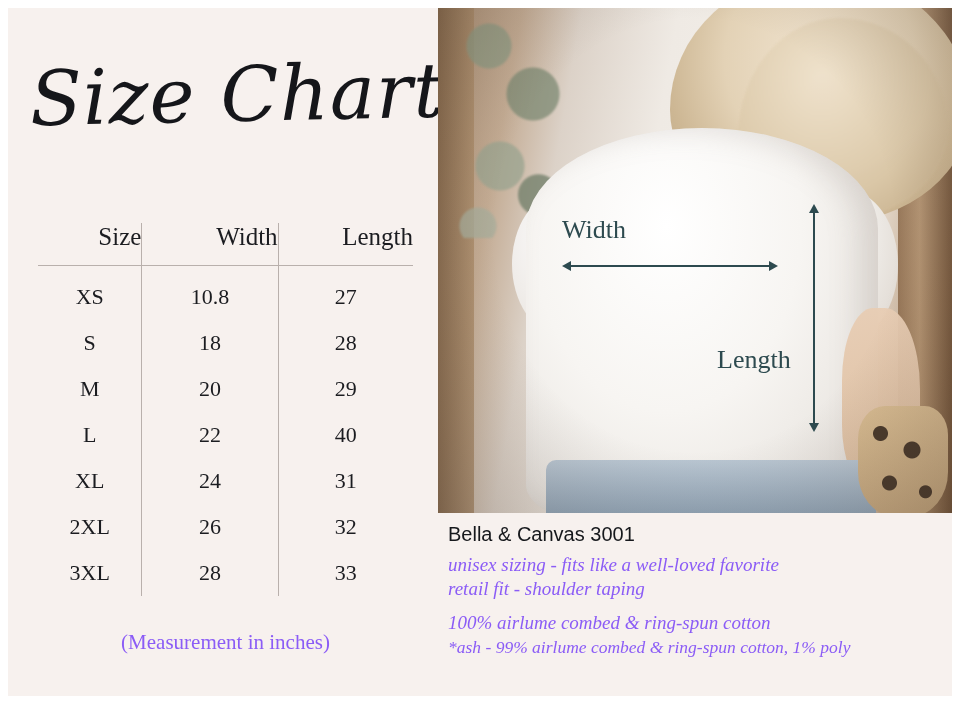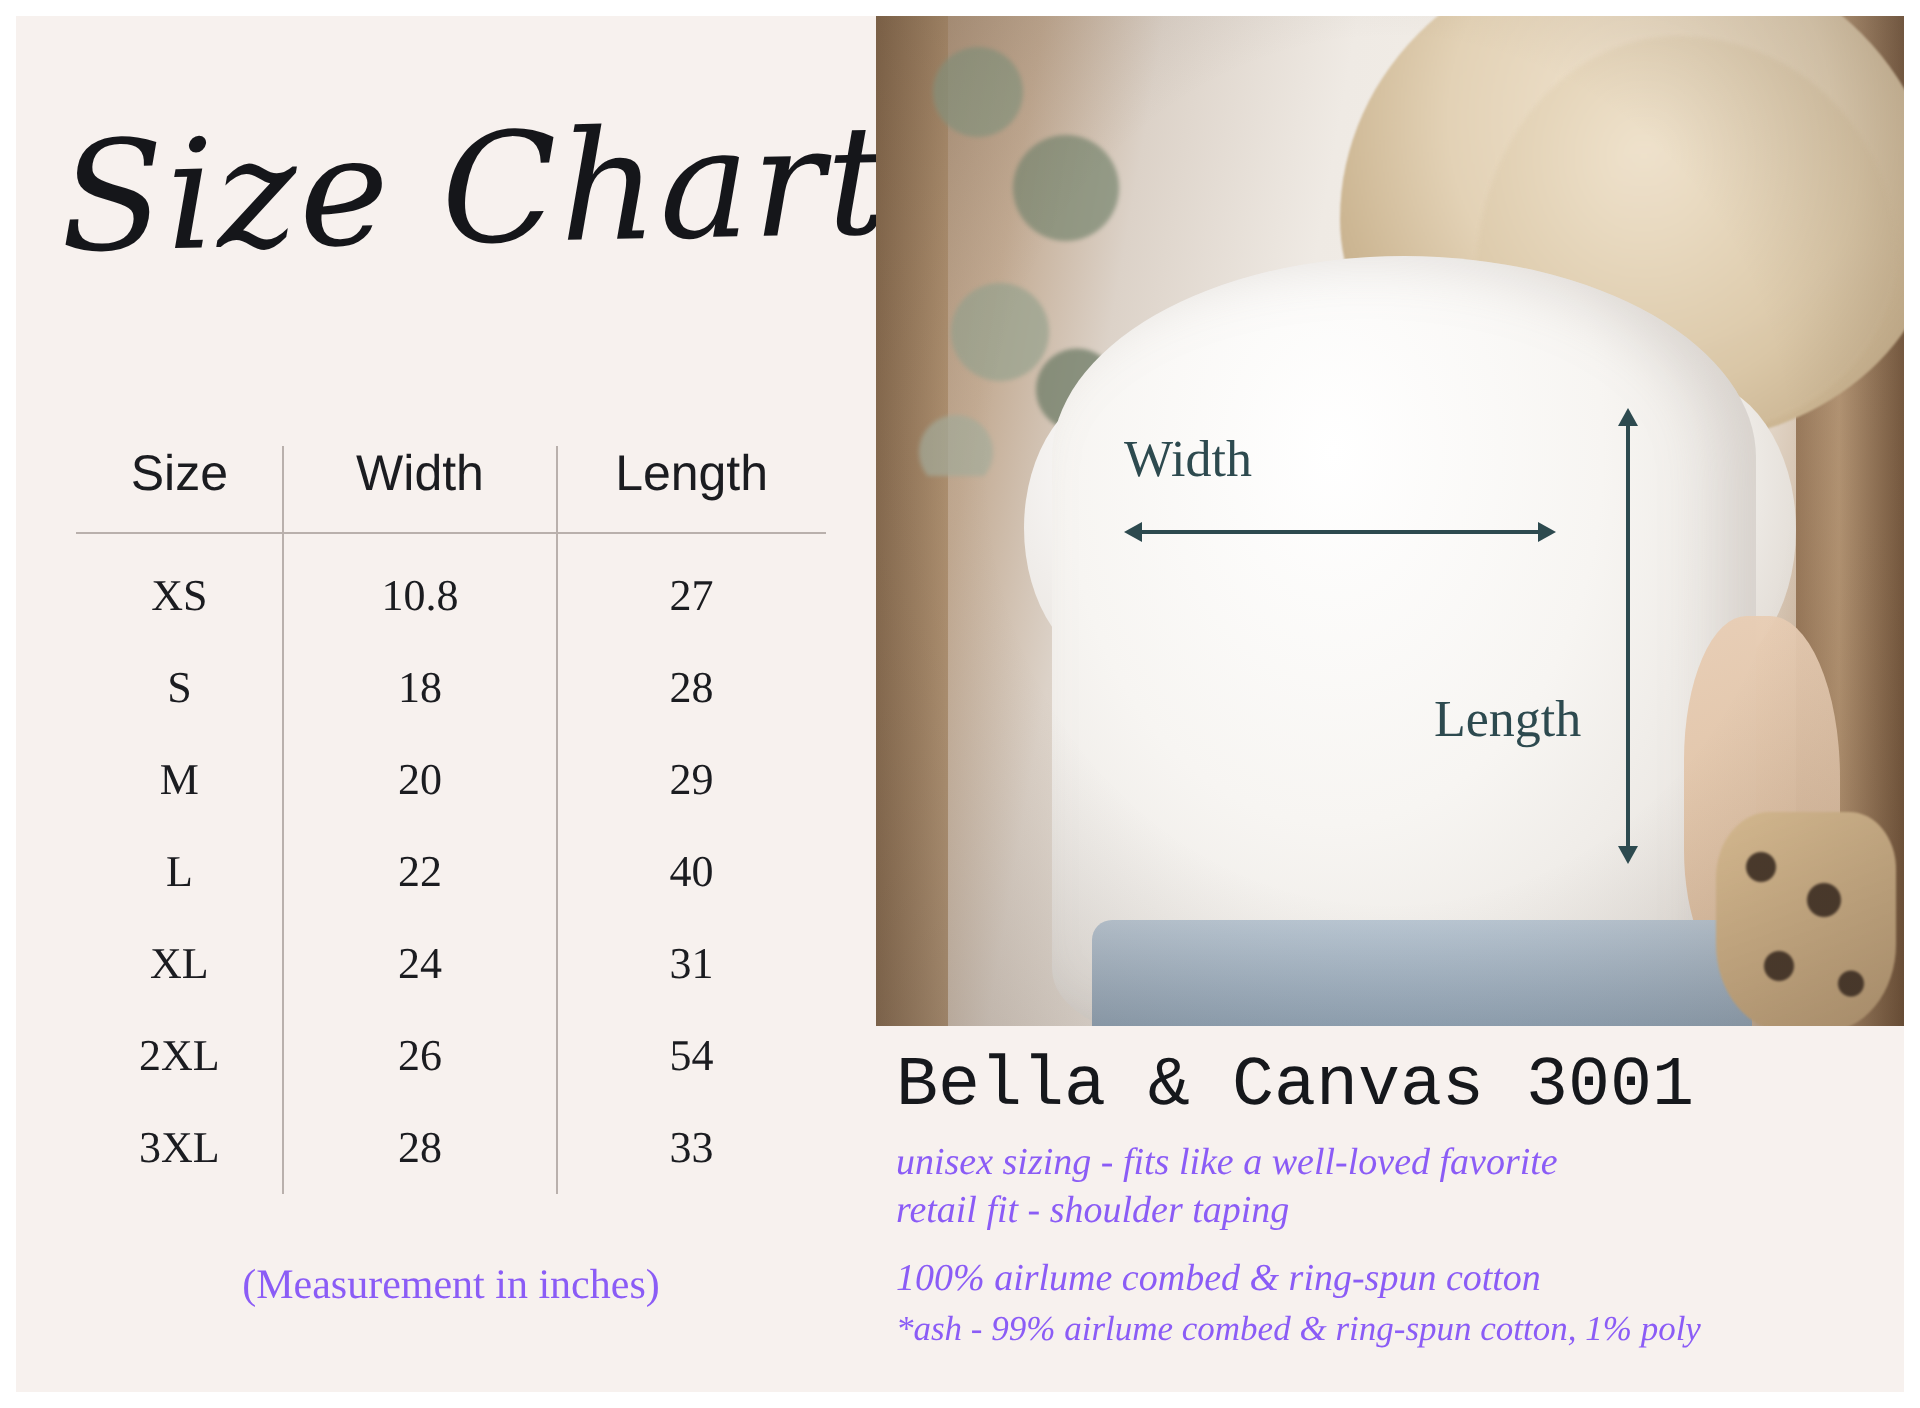--- a/index.html
+++ b/index.html
@@ -63,22 +63,22 @@
   }
   table.size-table {
     border-collapse: collapse;
     width: 375px;
     color: #1b1c20;
   }
   table.size-table th {
     font-weight: 400;
     font-size: 25px;
     padding: 0 0 14px 0;
-    text-align: center;
-    font-family: Liberation Sans, sans-serif;
+    text-align: right;
+    font-family: Liberation Serif, serif;
   }
   table.size-table thead tr {
     border-bottom: 1px solid #b9b0ac;
   }
   table.size-table td {
     font-size: 22px;
     text-align: center;
     padding: 10px 0 10px 0;
     font-family: "Liberation Serif", serif;
   }
@@ -326,23 +326,23 @@
   }
 
   
   .product {
     position: absolute;
     left: 10px;
     top: 515px;
     width: 500px;
   }
   .product-title {
-    font-size: 35px;
+    font-size: 20px;
     color: #16181c;
-    font-family: Liberation Mono, monospace;
+    font-family: Liberation Sans, sans-serif;
     margin-bottom: 7px;
   }
   .product-line {
     font-size: 19px;
     font-style: italic;
     color: #8b5cf6;
     font-family: "Liberation Serif", serif;
     line-height: 24px;
   }
   .product-gap {
@@ -393,21 +393,21 @@
               <td class="c-length">40</td>
             </tr>
             <tr>
               <td class="c-size">XL</td>
               <td class="c-width">24</td>
               <td class="c-length">31</td>
             </tr>
             <tr>
               <td class="c-size">2XL</td>
               <td class="c-width">26</td>
-              <td class="c-length">54</td>
+              <td class="c-length">32</td>
             </tr>
             <tr>
               <td class="c-size">3XL</td>
               <td class="c-width">28</td>
               <td class="c-length">33</td>
             </tr>
           </tbody>
         </table>
       </div>
 

